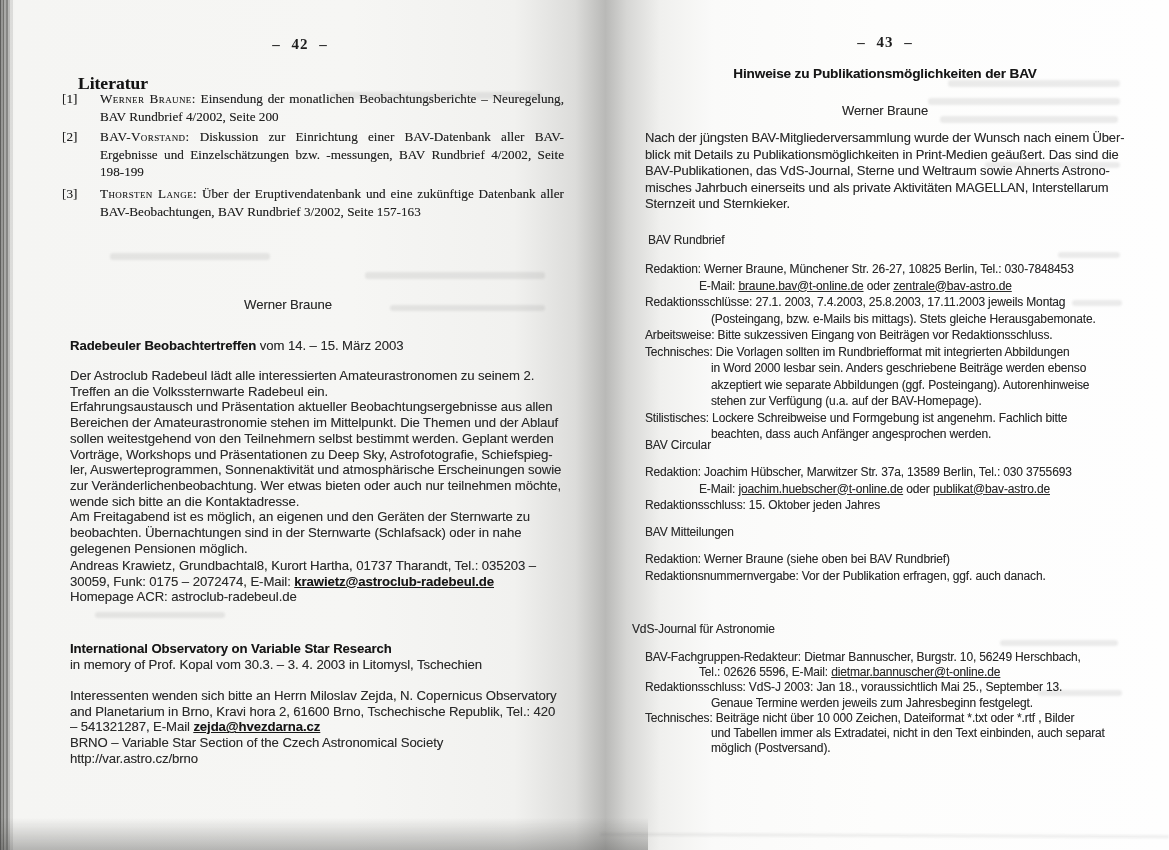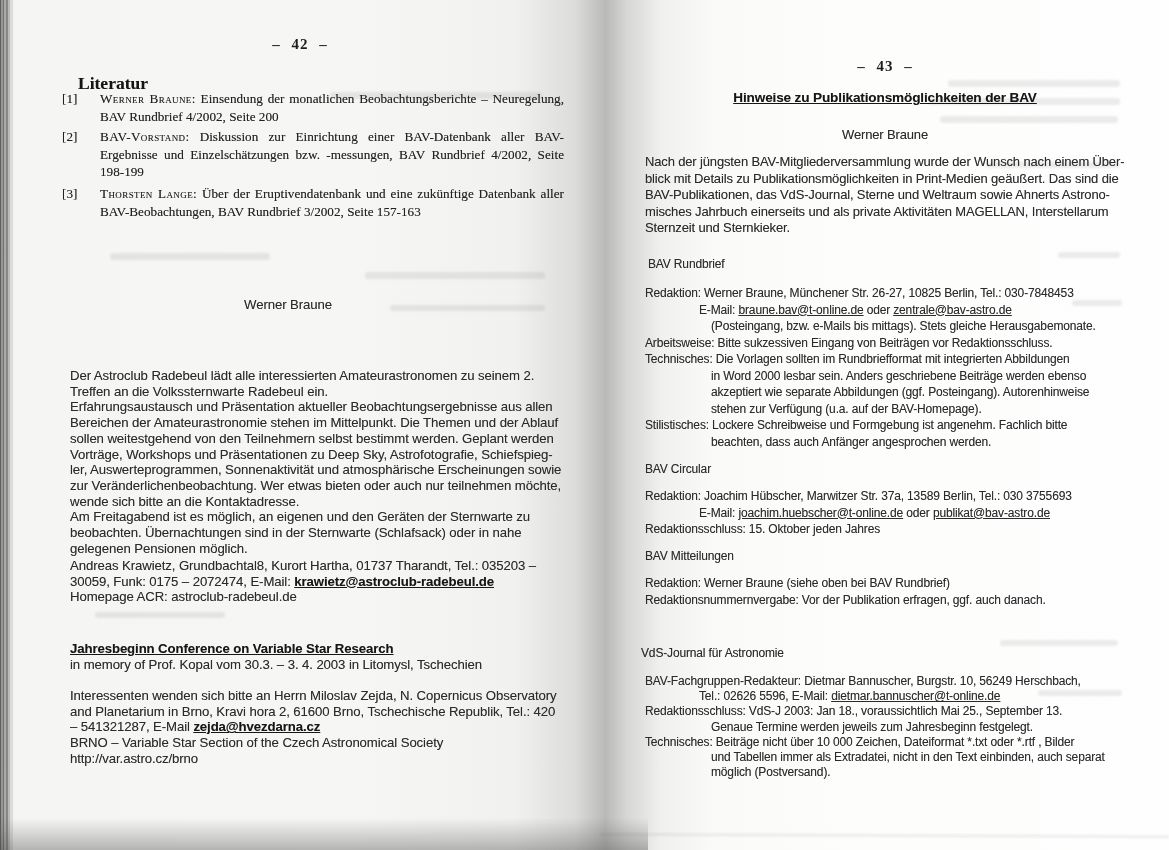--- a/index.html
+++ b/index.html
@@ -8,24 +8,24 @@
     background:linear-gradient(90deg,
       #ededeb 0px,#f5f5f3 16px,#f6f6f4 30%,#f1f1ef 44%,
       #dcdcda 49.2%,#b9b9b7 51.8%,#d6d6d4 53.6%,#f0f0ee 56.5%,
       #fafaf9 61%,#fdfdfc 75%,#fefefe 100%);
     font-family:"Liberation Sans","DejaVu Sans",sans-serif;
     color:#2b2b2b;
   }
   .serif{font-family:"Liberation Serif","DejaVu Serif",serif;}
   .page{position:absolute;top:0;height:704px;}
   .page.left{left:40px;width:560px;}
-  .page.right{left:630px;width:515px;margin-top:24px;}
+  .page.right{left:630px;width:515px;}
   .abs{position:absolute;}
   .center{text-align:center;}
-  .bold{font-weight:bold;color:#161616;text-decoration:underline;}
+  .bold{font-weight:bold;color:#161616;}
   .pre{white-space:pre-line;}
   .body{font-size:13.2px;line-height:15.7px;letter-spacing:-0.1px;
         text-shadow:0 0 0.5px rgba(70,70,70,0.45);margin:0;}
   .rbody{font-size:13px;line-height:16.5px;letter-spacing:-0.15px;
          text-shadow:0 0 0.5px rgba(70,70,70,0.45);margin:0;}
   .pageno{font-size:15px;letter-spacing:1px;word-spacing:6px;color:#1d1d1d;font-weight:bold;}
   .lit-head{font-size:17.5px;font-weight:bold;color:#141414;margin:16px;
             text-shadow:0 0 0.5px rgba(60,60,60,0.5);}
   .ref{display:flex;gap:13px;left:22px;width:502px;
        font-size:13.2px;line-height:17.5px;color:#222;
@@ -92,39 +92,40 @@
     </div>
 
     <div class="abs ref serif" style="top:185px">
       <span class="refnum">[3]</span>
       <p class="reftext"><span class="sc">Thorsten Lange:</span><span> Über der Eruptivendatenbank und eine zukünftige Datenbank aller BAV-Beobachtungen, BAV Rundbrief 3/2002, Seite 157-163</span></p>
     </div>
 
 
     <div class="abs center body" style="top:297px;left:0;width:496px">Werner Braune</div>
 
+    <div class="abs body" style="top:338px;left:30px"><span class="bold">Radebeuler Beobachtertreffen</span><span> vom 14. – 15. März 2003</span></div>
 
     <p class="abs body pre" style="top:368px;left:30px;width:510px">Der Astroclub Radebeul lädt alle interessierten Amateurastronomen zu seinem 2.
 Treffen an die Volkssternwarte Radebeul ein.
 Erfahrungsaustausch und Präsentation aktueller Beobachtungsergebnisse aus allen
 Bereichen der Amateurastronomie stehen im Mittelpunkt. Die Themen und der Ablauf
 sollen weitestgehend von den Teilnehmern selbst bestimmt werden. Geplant werden
 Vorträge, Workshops und Präsentationen zu Deep Sky, Astrofotografie, Schiefspieg-
 ler, Auswerteprogrammen, Sonnenaktivität und atmosphärische Erscheinungen sowie
 zur Veränderlichenbeobachtung. Wer etwas bieten oder auch nur teilnehmen möchte,
 wende sich bitte an die Kontaktadresse.
 Am Freitagabend ist es möglich, an eigenen und den Geräten der Sternwarte zu
 beobachten. Übernachtungen sind in der Sternwarte (Schlafsack) oder in nahe
 gelegenen Pensionen möglich.</p>
 
     <p class="abs body pre" style="top:558px;left:30px;width:510px"><span>Andreas Krawietz, Grundbachtal8, Kurort Hartha, 01737 Tharandt, Tel.: 035203 –
 30059, Funk: 0175 – 2072474, E-Mail: </span><span class="email-b">krawietz@astroclub-radebeul.de</span><span>
 Homepage ACR: astroclub-radebeul.de</span></p>
 
-    <div class="abs body bold" style="top:641px;left:30px">Jahresbeginn Conference on Variable Star Research</div>
+    <div class="abs body bold" style="top:641px;left:30px">International Observatory on Variable Star Research</div>
     <div class="abs body" style="top:657px;left:30px">in memory of Prof. Kopal vom 30.3. – 3. 4. 2003 in Litomysl, Tschechien</div>
 
     <p class="abs body pre" style="top:688px;left:30px;width:515px"><span>Interessenten wenden sich bitte an Herrn Miloslav Zejda, N. Copernicus Observatory
 and Planetarium in Brno, Kravi hora 2, 61600 Brno, Tschechische Republik, Tel.: 420
 – 541321287, E-Mail </span><span class="email-b">zejda@hvezdarna.cz</span><span>
 BRNO – Variable Star Section of the Czech Astronomical Society
 http://var.astro.cz/brno</span></p>
 
   </section>
 
@@ -140,20 +141,21 @@
 blick  mit Details zu Publikationsmöglichkeiten in Print-Medien geäußert. Das sind  die
 BAV-Publikationen, das VdS-Journal, Sterne und Weltraum sowie Ahnerts Astrono-
 misches Jahrbuch einerseits und als private Aktivitäten MAGELLAN, Interstellarum
 Sternzeit und Sternkieker.</p>
 
     <div class="abs line" style="top:232px;left:18px">BAV Rundbrief</div>
 
     <div class="abs" style="top:261px;left:15px;width:495px">
       <div class="line">Redaktion: Werner Braune, Münchener Str. 26-27, 10825 Berlin, Tel.: 030-7848453</div>
       <div class="line ind"><span>E-Mail: </span><span class="email-u">braune.bav@t-online.de</span><span> oder </span><span class="email-u">zentrale@bav-astro.de</span></div>
+      <div class="line">Redaktionsschlüsse:  27.1. 2003, 7.4.2003, 25.8.2003, 17.11.2003 jeweils Montag</div>
       <div class="line ind2">(Posteingang, bzw. e-Mails bis mittags). Stets gleiche Herausgabemonate.</div>
       <div class="line">Arbeitsweise: Bitte sukzessiven Eingang von Beiträgen vor Redaktionsschluss.</div>
       <div class="line">Technisches: Die Vorlagen sollten im Rundbriefformat mit integrierten Abbildungen</div>
       <div class="line ind2">in  Word 2000 lesbar sein. Anders geschriebene Beiträge werden ebenso</div>
       <div class="line ind2">akzeptiert wie separate Abbildungen (ggf. Posteingang). Autorenhinweise</div>
       <div class="line ind2">stehen zur Verfügung (u.a. auf der BAV-Homepage).</div>
       <div class="line">Stilistisches: Lockere Schreibweise und Formgebung ist angenehm. Fachlich bitte</div>
       <div class="line ind2">beachten, dass auch Anfänger angesprochen werden.</div>
     </div>
 
@@ -165,21 +167,21 @@
       <div class="line">Redaktionsschluss: 15. Oktober jeden Jahres</div>
     </div>
 
     <div class="abs line" style="top:524px;left:15px">BAV Mitteilungen</div>
 
     <div class="abs" style="top:551px;left:15px;width:495px">
       <div class="line">Redaktion: Werner Braune (siehe oben bei BAV Rundbrief)</div>
       <div class="line">Redaktionsnummernvergabe: Vor der Publikation erfragen, ggf. auch danach.</div>
     </div>
 
-    <div class="abs line" style="top:621px;left:11px">VdS-Journal für Astronomie</div>
+    <div class="abs line" style="top:621px;left:2px">VdS-Journal für Astronomie</div>
 
     <div class="abs" style="top:650px;left:15px;width:500px">
       <div class="line vline">BAV-Fachgruppen-Redakteur: Dietmar Bannuscher, Burgstr. 10, 56249 Herschbach,</div>
       <div class="line vline ind"><span>Tel.: 02626 5596, E-Mail: </span><span class="email-u">dietmar.bannuscher@t-online.de</span></div>
       <div class="line vline">Redaktionsschluss: VdS-J 2003: Jan 18., voraussichtlich Mai 25., September 13.</div>
       <div class="line vline ind2">Genaue Termine werden jeweils zum Jahresbeginn festgelegt.</div>
       <div class="line vline">Technisches: Beiträge nicht über 10 000 Zeichen, Dateiformat *.txt oder *.rtf , Bilder</div>
       <div class="line vline ind2">und Tabellen immer als Extradatei, nicht in den Text einbinden, auch separat</div>
       <div class="line vline ind2">möglich (Postversand).</div>
     </div>

